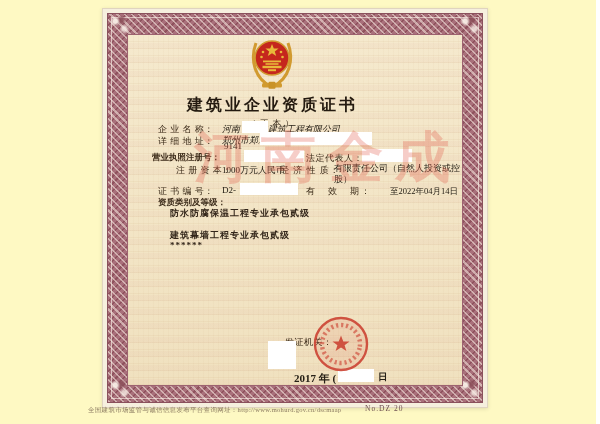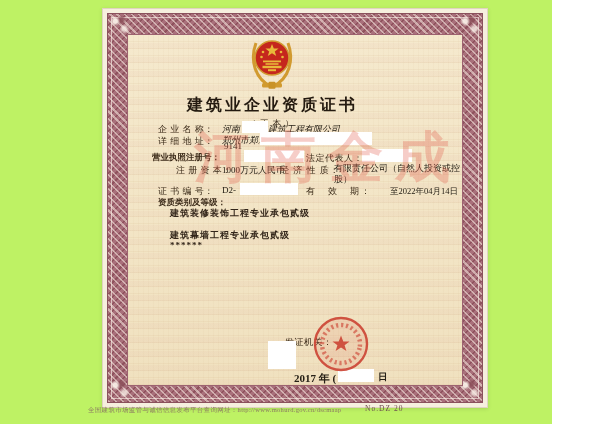--- a/index.html
+++ b/index.html
@@ -1,16 +1,16 @@
 <!DOCTYPE html>
 <html><head>
 <meta charset="utf-8">
 <style>
   html,body{margin:0;padding:0;background:#ffffff;}
-  #stage{position:relative;width:552px;height:424px;background:#bef264;overflow:hidden;
+  #stage{position:relative;width:596px;height:424px;background:#fef9c3;overflow:hidden;
          font-family:"Liberation Serif","DejaVu Serif",serif;}
   
   .cert{position:absolute;left:102px;top:8px;width:384px;height:398px;
         background:#f6efde;border:1px solid #e0d4c0;box-shadow:0 1px 4px rgba(0,0,0,.12);}
   
   .band{position:absolute;left:4px;top:4px;right:4px;bottom:4px;
         background-color:#a9707b;
         background-image:
           repeating-linear-gradient(45deg, rgba(246,232,222,.55) 0 1.5px, rgba(0,0,0,0) 1.5px 5px),
           repeating-linear-gradient(-45deg, rgba(122,58,70,.55) 0 1.5px, rgba(0,0,0,0) 1.5px 5px);
@@ -98,21 +98,21 @@
       <span class="abs lbl" style="left:152px;top:129px;letter-spacing:1px;text-align:right;">经 济 性 质：</span>
       <span class="abs val-p wrapv" style="left:206px;top:128px;width:126px;">有限责任公司（自然人投资或控股）</span>
 
       <span class="abs lbl" style="left:30px;top:150px;">证 书 编 号：</span>
       <span class="abs val-p" style="left:94px;top:150px;">D2-</span>
       <span class="abs lbl" style="left:178px;top:150px;letter-spacing:2px;">有　效　期：</span>
       <span class="abs val-p" style="left:262px;top:151px;font-size:8.5px;">至2022年04月14日</span>
 
       <span class="abs lbl-sm" style="left:30px;top:162px;">资质类别及等级：</span>
 
-      <span class="abs quali" style="left:42px;top:172px;">建筑装修装饰工程专业承包贰级</span>
+      <span class="abs quali" style="left:42px;top:172px;">防水防腐保温工程专业承包贰级</span>
       <span class="abs quali" style="left:42px;top:194px;">建筑幕墙工程专业承包贰级</span>
       <span class="abs quali" style="left:42px;top:205px;">******</span>
 
       <span class="abs lbl" style="left:157px;top:301px;">发证机关：</span>
       <div class="redact" style="left:140px;top:306px;width:28px;height:28px;"></div>
       <div class="abs" style="left:184px;top:280px;width:58px;height:58px;z-index:40;opacity:.92;">
         <svg width="58" height="58" viewBox="0 0 58 58">
           <circle cx="29" cy="29" r="26" fill="rgba(214,69,53,0.10)" stroke="#cd4636" stroke-width="2.4"></circle>
           <circle cx="29" cy="29" r="19" fill="none" stroke="#cd4636" stroke-width="4.5" stroke-dasharray="2.2,2.8" opacity="0.7" transform="rotate(12 29 29)"></circle>
           <polygon points="29,20.5 31.3,26.4 37.5,26.4 32.6,30.2 34.4,36.1 29,32.5 23.6,36.1 25.4,30.2 20.5,26.4 26.7,26.4" fill="#cd4636"></polygon>

